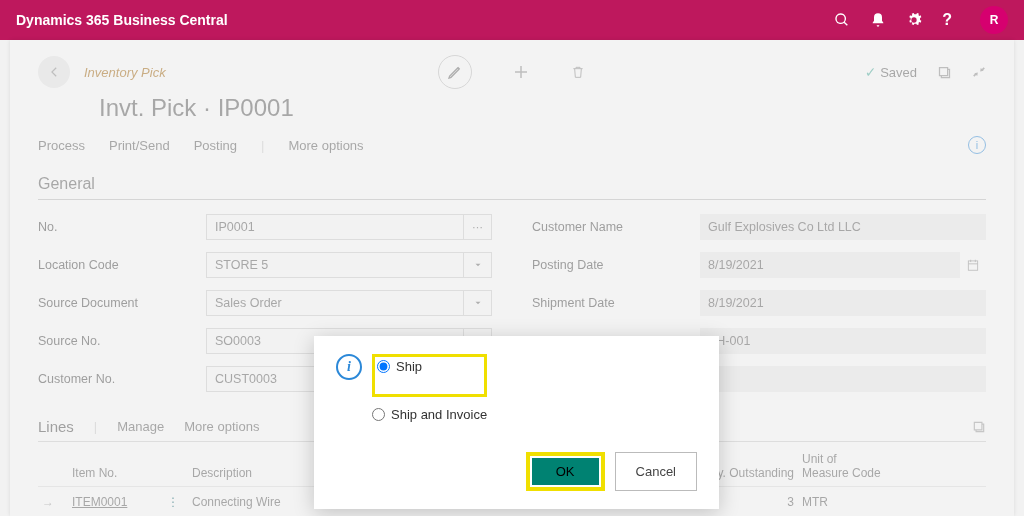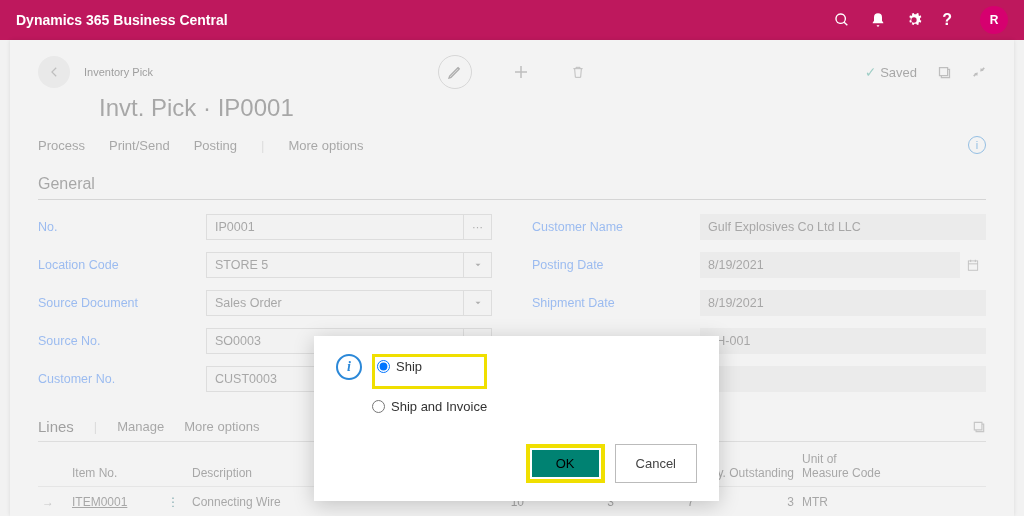--- a/index.html
+++ b/index.html
@@ -12,40 +12,40 @@
   .avatar { width: 28px; height: 28px; border-radius: 50%; background: #d6006f; color: #fff; display: flex; align-items: center; justify-content: center; font-size: 12px; font-weight: 600; margin-left: 8px; }
   
   .page-shell { position: absolute; top: 40px; left: 10px; right: 10px; bottom: 0; background: #fdfdfd; box-shadow: 0 0 4px rgba(0,0,0,0.1); overflow: hidden; }
   
   .scrim { position: absolute; inset: 0; background: rgba(235,235,235,0.55); z-index: 2; }
   
   .page-inner { position: relative; padding: 16px 28px; z-index: 1; }
   
   .header-row { display: flex; align-items: center; }
   .back-btn { width: 32px; height: 32px; border-radius: 50%; background: #e6e6e6; display: flex; align-items: center; justify-content: center; margin-right: 14px; }
-  .breadcrumb-text { color: #404040; font-size: 11px; flex: 1; }
+  .breadcrumb-text { color: #a16207; font-size: 13px; flex: 1; font-style: italic; }
   .center-actions { position: absolute; left: 50%; transform: translateX(-50%); display: flex; gap: 40px; align-items: center; }
   .circle-btn { width: 34px; height: 34px; border: 1px solid #bdbdbd; border-radius: 50%; display: flex; align-items: center; justify-content: center; color: #555; }
   .flat-icon { color: #777; display: flex; align-items: center; justify-content: center; }
   .right-actions { display: flex; align-items: center; gap: 20px; color: #555; font-size: 13px; }
   .saved-check { color: #4a9; font-size: 14px; }
   
   .page-title { font-size: 24px; color: #555; font-weight: 300; margin: 6px 0 14px 61px; }
   
   .toolbar { display: flex; gap: 24px; align-items: center; font-size: 13px; color: #555; border-bottom: 1px solid transparent; padding-bottom: 8px; margin-left: 0; }
   .toolbar-item { cursor: pointer; }
   .toolbar-sep { color: #ccc; }
   .toolbar-right { margin-left: auto; color: #2b88d8; }
   .info-circle { width: 18px; height: 18px; border: 1.5px solid #2b88d8; border-radius: 50%; display: flex; align-items: center; justify-content: center; font-size: 11px; color: #2b88d8; }
   
   .section-title { font-size: 16px; color: #555; margin-top: 12px; border-bottom: 1.5px solid #bbb; padding-bottom: 6px; }
   
   .form-grid { display: grid; grid-template-columns: 1fr 1fr; column-gap: 40px; row-gap: 12px; margin-top: 14px; font-size: 12.5px; color: #555; }
   .field-row { display: grid; grid-template-columns: 160px 1fr; align-items: center; gap: 8px; }
-  .field-label { color: #3b82f6; }
+  .field-label { color: #404040; }
   .input-box { background: #fafafa; border: 1px solid #ccc; height: 26px; padding: 0 8px; display: flex; align-items: center; color: #555; }
   .input-group { display: flex; }
   .input-group .input-box { flex: 1; }
   .input-addon { width: 28px; height: 26px; border: 1px solid #ccc; border-left: none; display: flex; align-items: center; justify-content: center; background: #fafafa; font-size: 11px; color: #666; }
   .readonly-box { background: #eceaea; border: none; height: 26px; padding: 0 8px; display: flex; align-items: center; color: #555; }
   .readonly-group { display: flex; align-items: center; }
   .readonly-group .readonly-box { flex: 1; }
   
   .lines-header { display: flex; align-items: center; gap: 20px; border-bottom: 1px solid #ccc; padding-bottom: 6px; margin-top: 26px; font-size: 13px; color: #555; }
   .lines-title { font-size: 15px; font-weight: 400; color: #444; }
@@ -60,21 +60,21 @@
   .link-text { text-decoration: underline; color: #555; }
   .row-arrow { color: #999; }
   .row-dots { color: #035c67; text-align: center; }
   
   
   .dialog { position: absolute; z-index: 5; top: 336px; left: 314px; width: 405px; background: #fff; box-shadow: 0 4px 20px rgba(0,0,0,0.2); padding: 18px 22px; }
   .dialog-body { display: flex; }
   .dialog-icon { width: 26px; height: 26px; border: 2px solid #2b88d8; border-radius: 50%; color: #2b88d8; display: flex; align-items: center; justify-content: center; font-size: 14px; font-weight: bold; font-style: italic; margin-right: 10px; flex-shrink: 0; font-family: Georgia, serif; }
   .radio-group { display: flex; flex-direction: column; gap: 10px; font-size: 13px; color: #333; }
   .radio-item { display: flex; align-items: center; gap: 6px; }
-  .radio-highlighted { border: 3px solid #f0df00; padding: 2px 10px 12px 2px; display: inline-flex; }
+  .radio-highlighted { border: 3px solid #f0df00; padding: 2px 10px 20px 2px; display: inline-flex; }
   .dialog-actions { display: flex; justify-content: flex-end; gap: 10px; margin-top: 30px; }
   .btn-ok-wrap { border: 4px solid #f0df00; padding: 2px; }
   .btn-ok { background: #008272; color: #000000; border: none; padding: 6px 24px; font-size: 13px; }
   .btn-cancel { background: #fff; border: 1px solid #bbb; padding: 6px 20px; font-size: 13px; color: #444; }
   
   svg { display: block; }
 </style>
 </head>
 <body>
 

